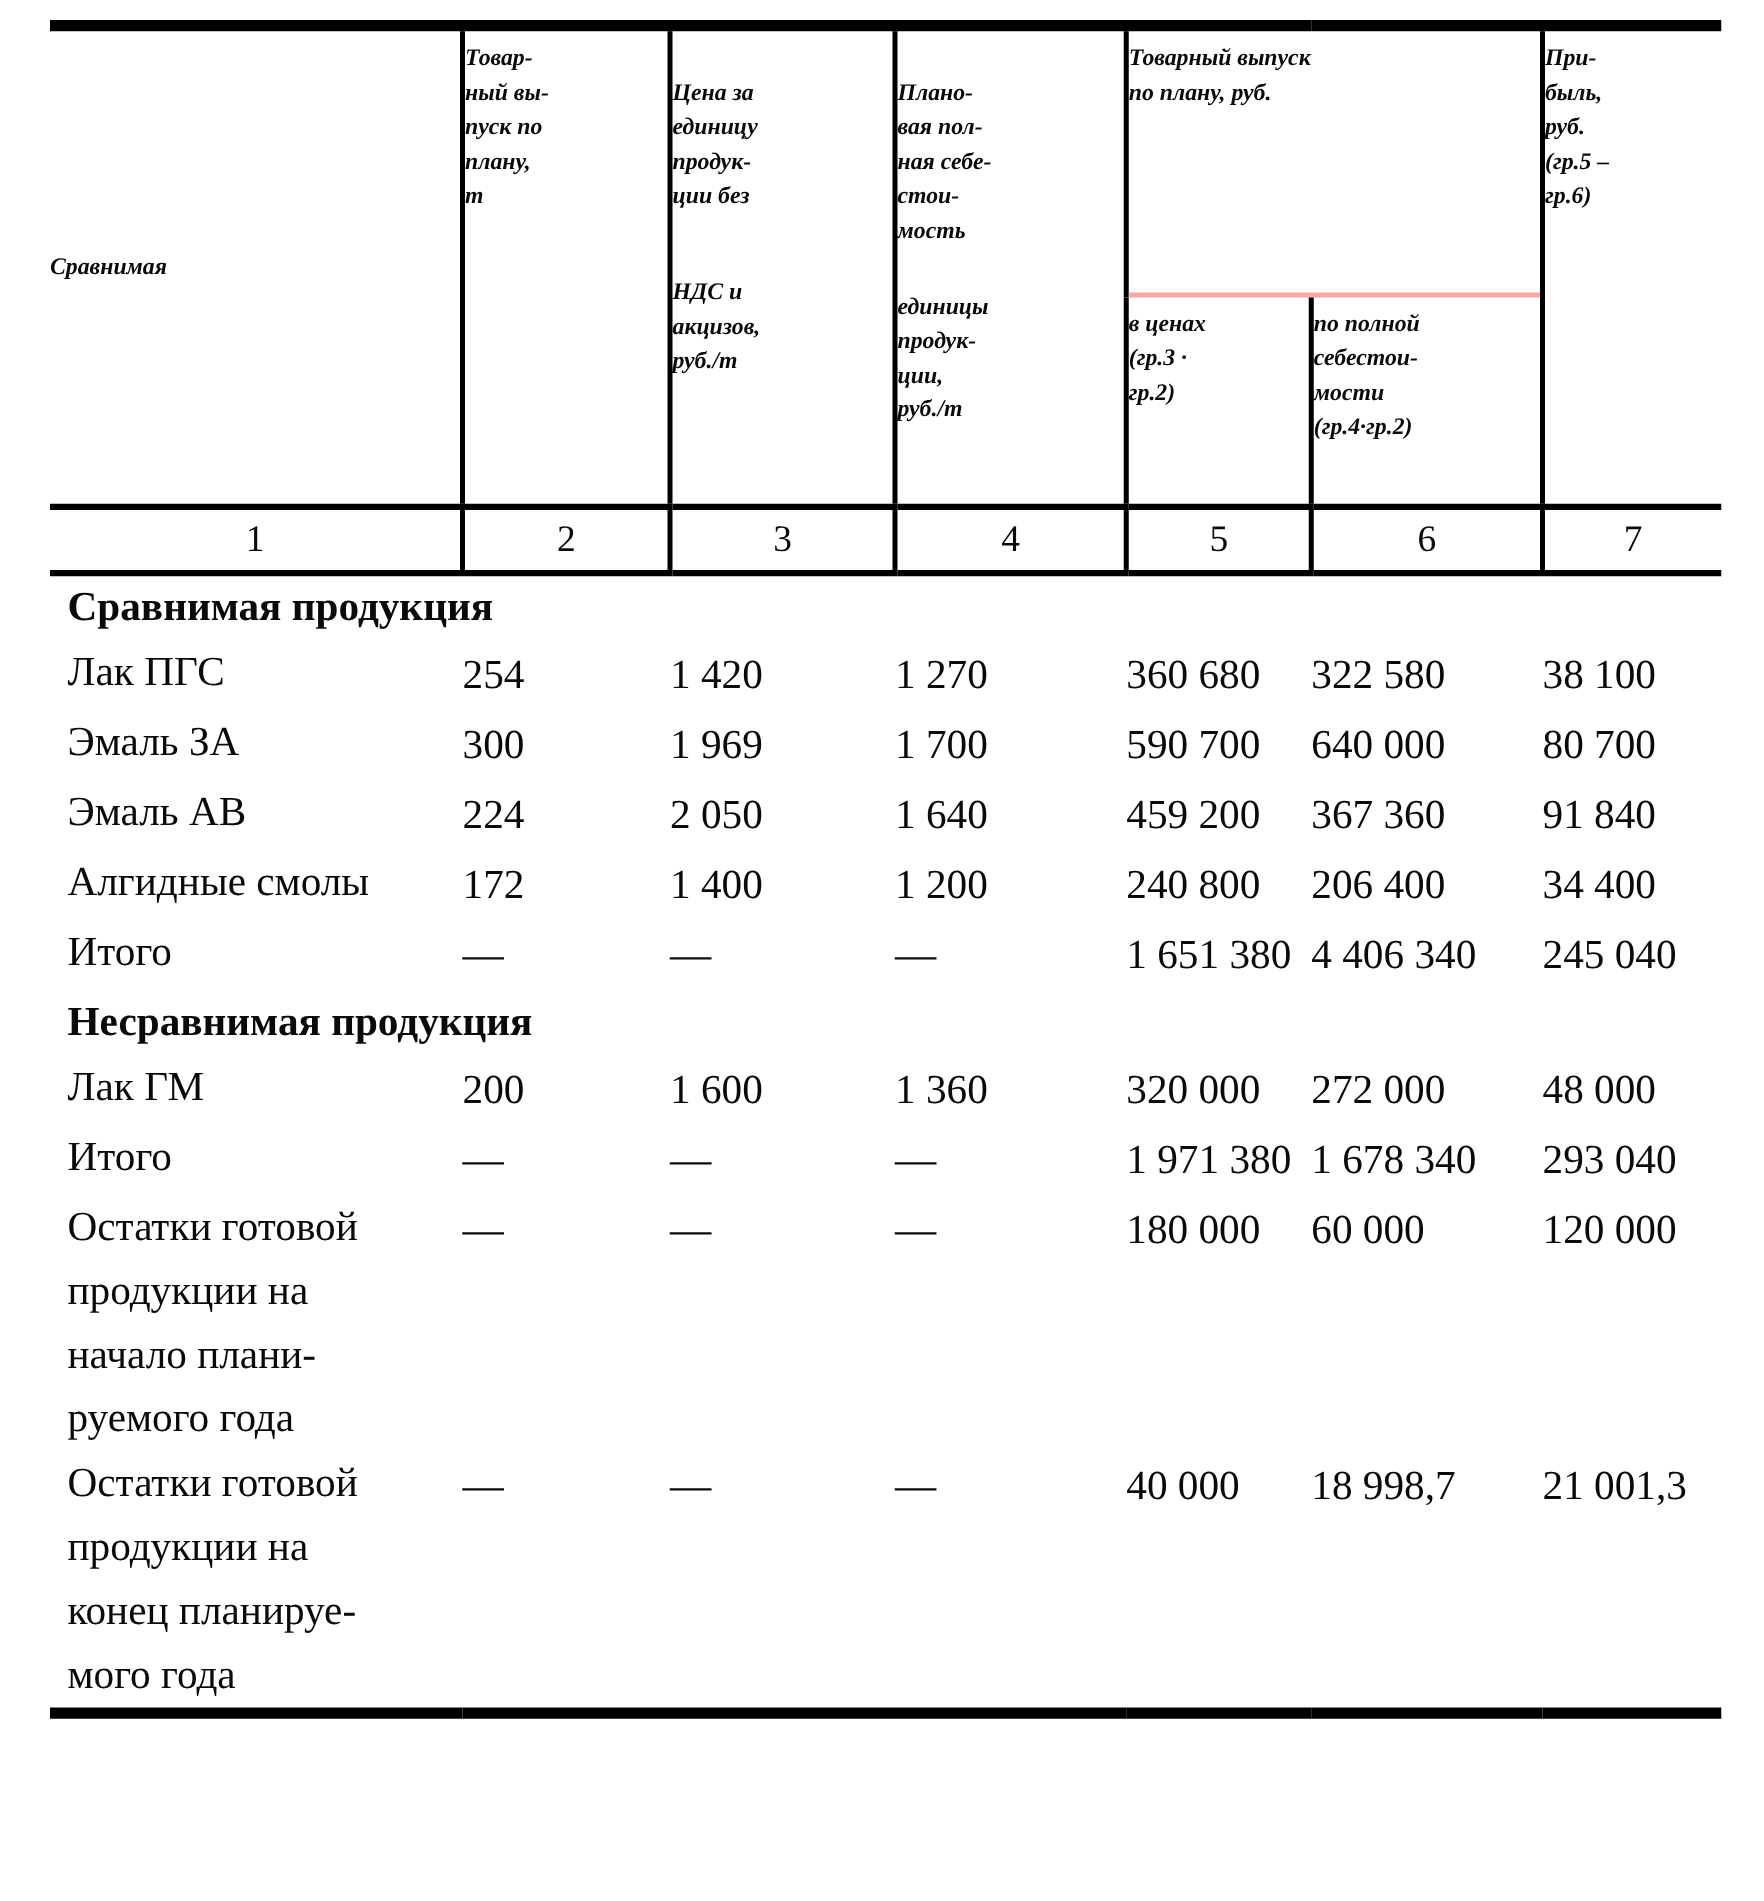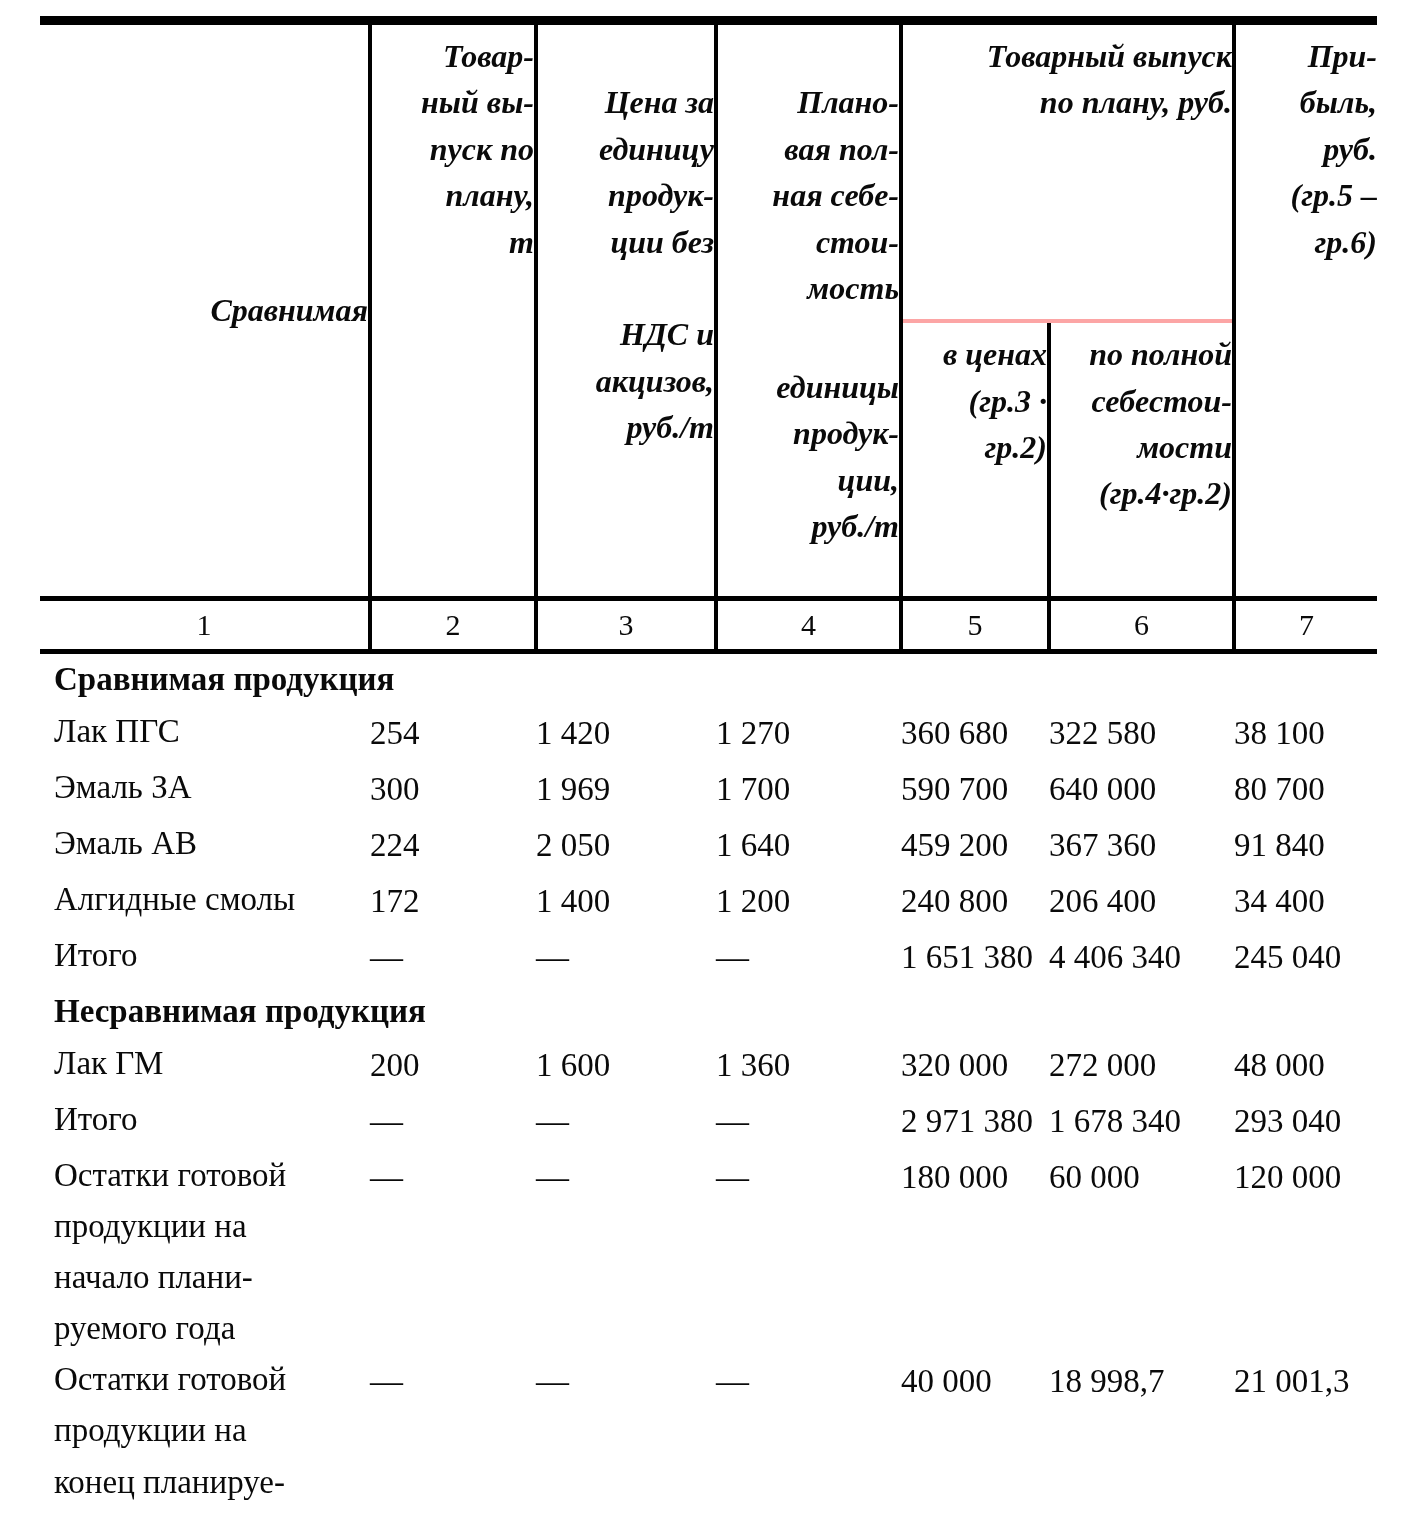--- a/index.html
+++ b/index.html
@@ -24,37 +24,37 @@
     border-top:9px solid #000;
     border-bottom:9px solid #000;
   }
   
   th{
     font-weight:bold;
     padding:0;
   }
   .hd{
     font-style:italic;
-    font-size:32px;
+    font-size:19px;
     line-height:1.45;
-    text-align:right;
+    text-align:left;
     vertical-align:top;
     padding-top:8px;
     white-space:pre-line;
   }
   .hd-mid{
     vertical-align:middle;
     padding-top:0;
   }
   .row1{height:215px;}
   .row2{height:170px;}
   .bl{border-left:4px solid #000;}
   .subline{border-top:4px solid #fca5a5;}
   .hblock{white-space:pre-line;}
-  .gap3{}
+  .gap3{margin-top:22px;}
   .gap4{margin-top:6px;font-style:italic;}
   
   .cn td{
     border-top:5px solid #000;
     border-bottom:5px solid #000;
     text-align:center;
     font-size:30px;
     height:48px;
     vertical-align:middle;
     padding:0;
@@ -220,21 +220,21 @@
       <td class="num">320 000</td>
       <td class="num">272 000</td>
       <td class="num">48 000</td>
     </tr>
 
     <tr class="body-row">
       <td class="lbl">Итого</td>
       <td class="num">—</td>
       <td class="num">—</td>
       <td class="num">—</td>
-      <td class="num">2 971 380</td>
+      <td class="num">1 971 380</td>
       <td class="num">1 678 340</td>
       <td class="num">293 040</td>
     </tr>
 
     <tr class="body-row tall">
       <td class="lbl">Остатки готовой
 продукции на
 начало плани-
 руемого года</td>
       <td class="num">—</td>

